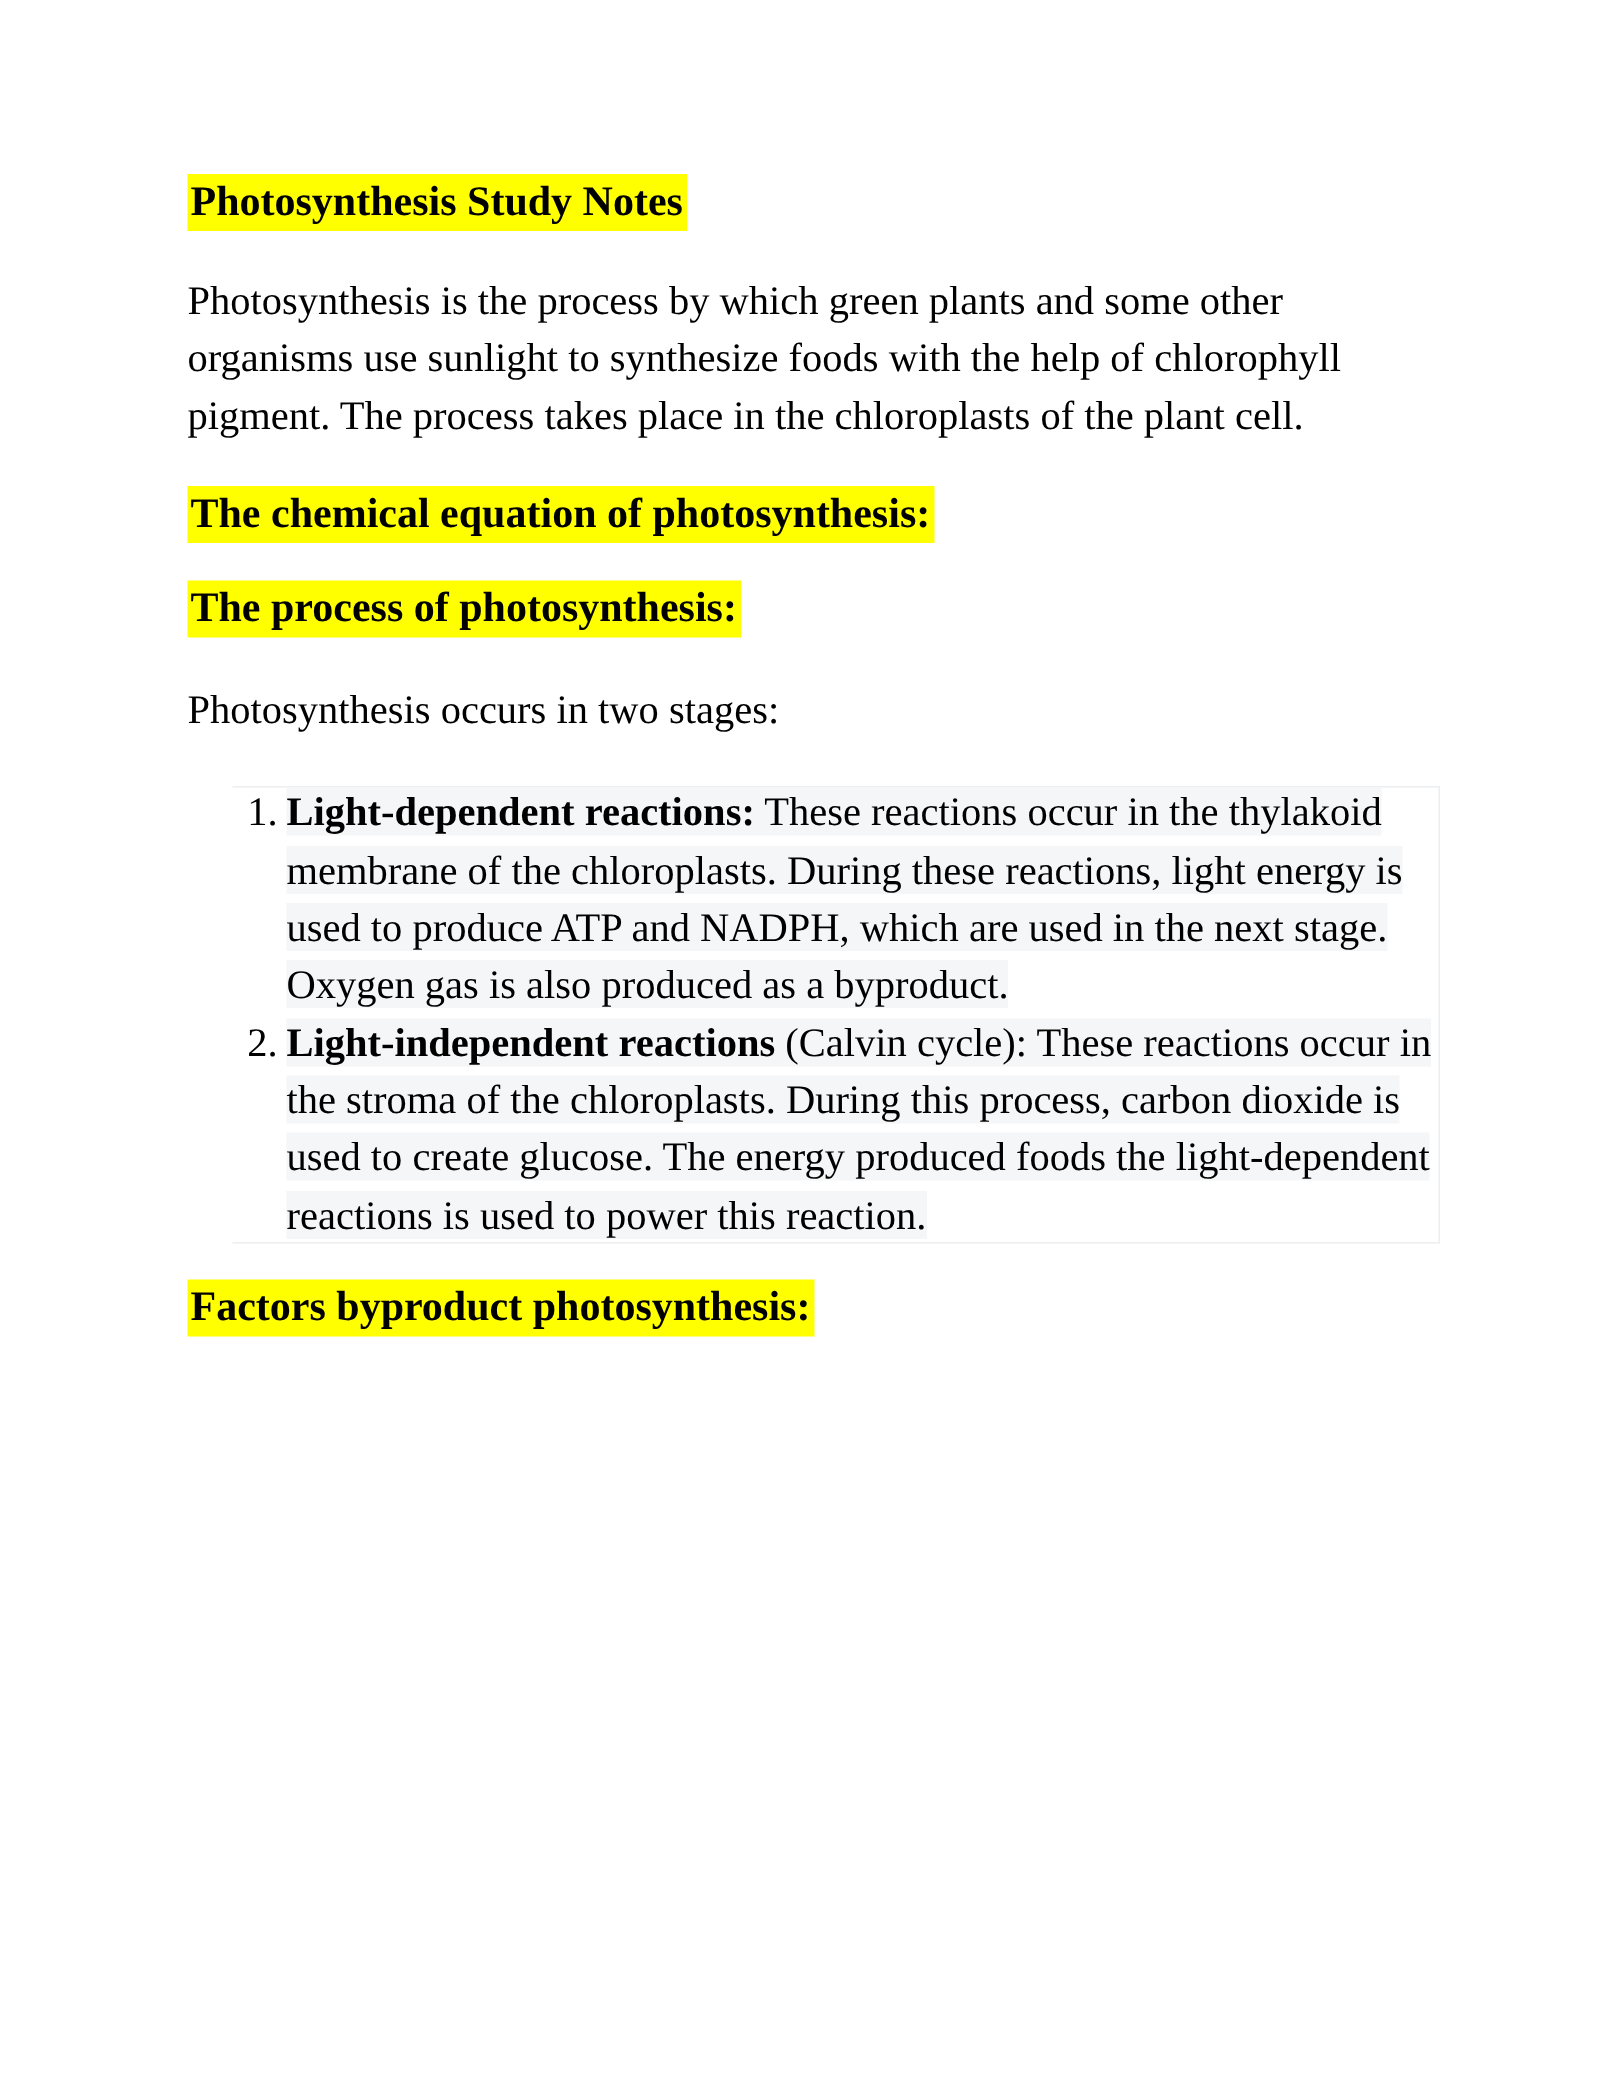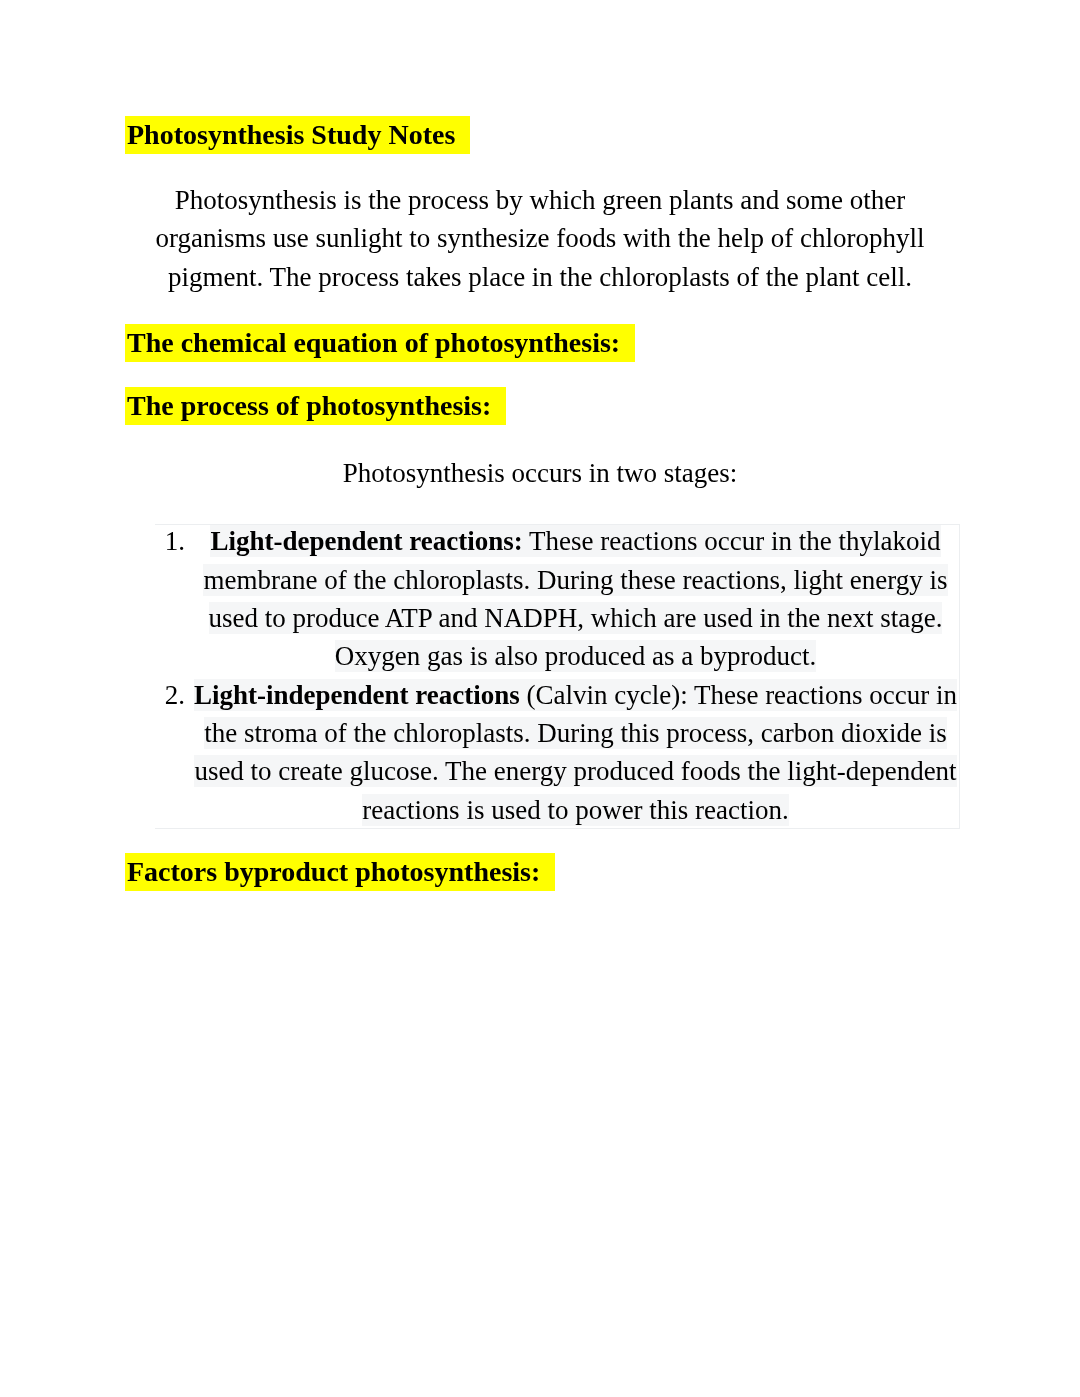--- a/index.html
+++ b/index.html
@@ -26,46 +26,44 @@
   
   .heading {
     font-weight: bold;
     font-size: 28px;
     line-height: 1.18;
     margin: 0;
     color: #000000;
   }
   .heading .hl {
     background: #ffff00;
-    padding: 3px 15px 4px 2px;
+    padding: 3px 3px 4px 2px;
     box-decoration-break: clone;
     -webkit-box-decoration-break: clone;
   }
   .h-title { margin-bottom: 30px; }
   .h-section { margin-bottom: 30px; }
   .h-section-tight { margin-bottom: 32px; }
 
   
   .para {
     font-size: 27px;
     line-height: 1.42;
     margin: 0 0 30px 0;
     max-width: 830px;
     color: #000000;
-    text-align: center;
   }
   .para.narrow { max-width: 845px; }
 
   
   .list-region {
     position: relative;
     margin: 0 0 26px 0;
     padding: 0;
     width: 835px;
-    text-align: center;
   }
   .list-region::before {
     content: "";
     position: absolute;
     left: 30px;
     right: 0;
     top: 2px;
     bottom: 0px;
     border: 1px solid #eceef0;
     border-left: none;

